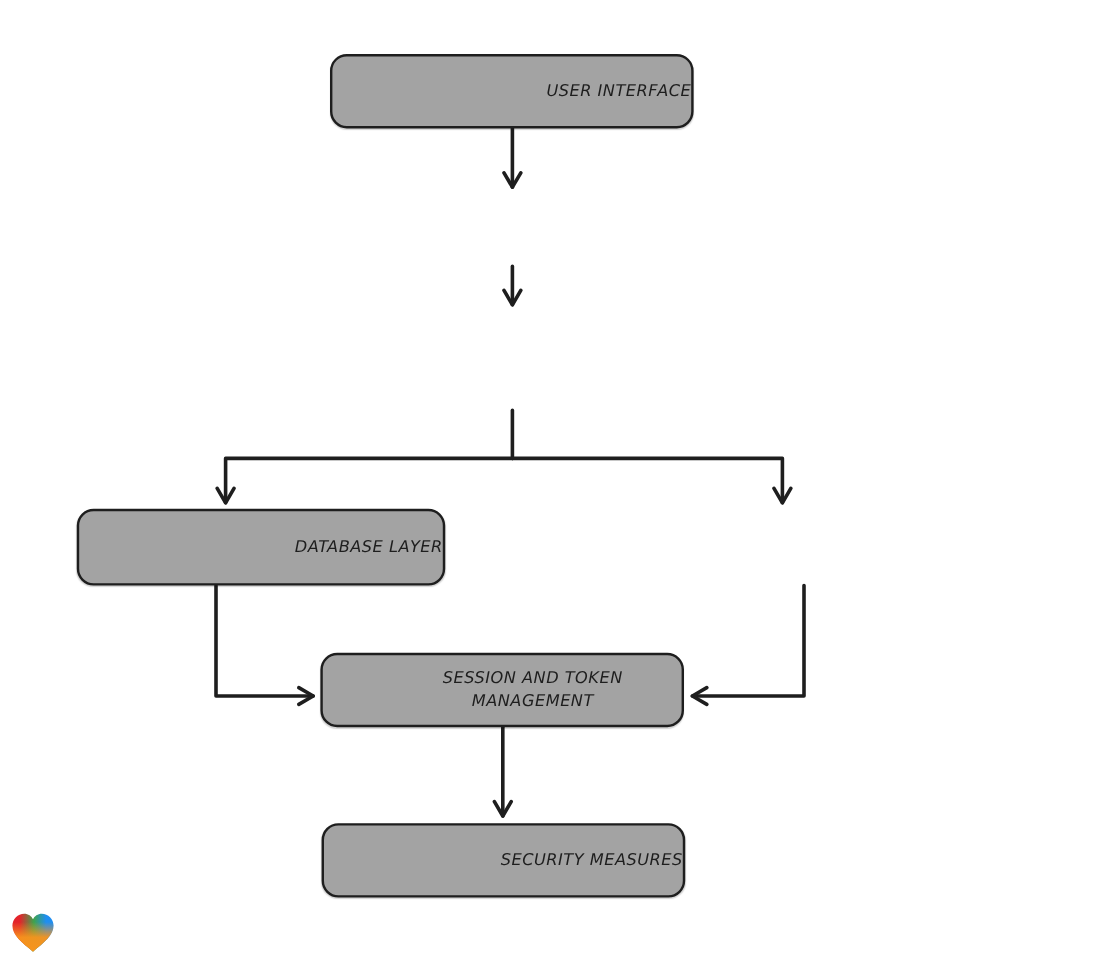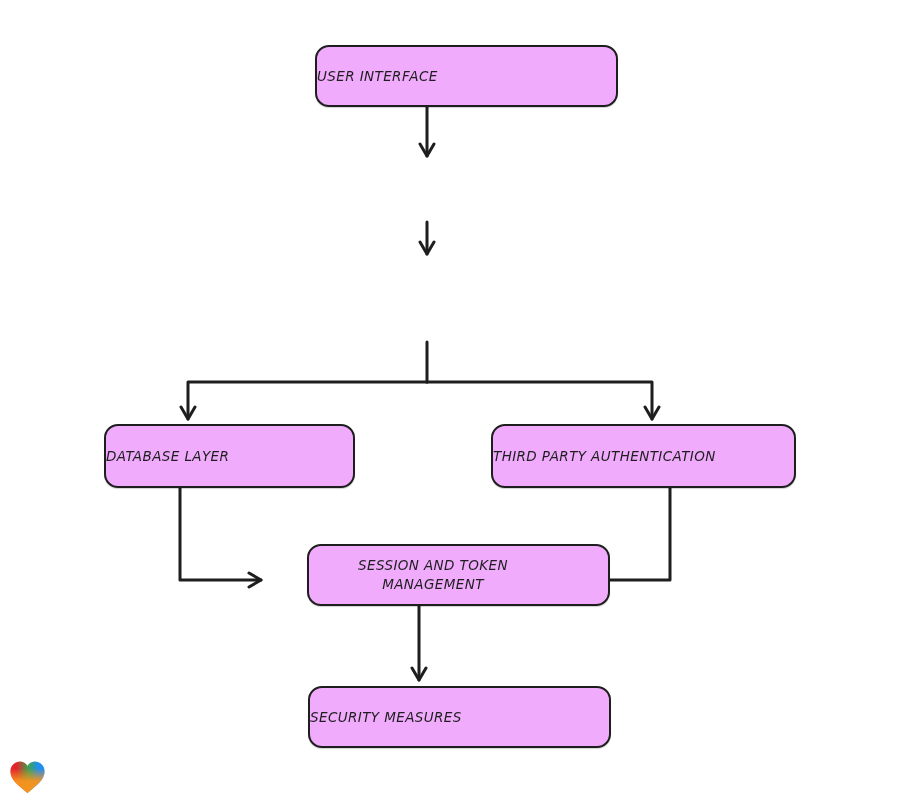--- a/index.html
+++ b/index.html
@@ -7,44 +7,43 @@
     position: relative;
     width: 911px;
     height: 810px;
     background: #ffffff;
     overflow: hidden;
     font-family: "DejaVu Sans", sans-serif;
   }
   .node {
     position: absolute;
     box-sizing: border-box;
-    background: #f0abfc;
+    background: #a3a3a3;
     border: 2.6px solid #1e1e1e;
     border-radius: 14px;
     display: flex;
     align-items: center;
-    justify-content: flex-start;
+    justify-content: flex-end;
     text-align: center;
     box-shadow: 0 1px 1px rgba(0,0,0,0.18);
-    margin-left: 40px;
   }
   .node .label {
     font-size: 13.5px;
     font-style: italic;
     letter-spacing: 0.4px;
     line-height: 19px;
     color: #1e1e1e;
     max-width: 248px;
     text-transform: uppercase;
   }
   
   #n-user        { left: 275px; top:  45px; width: 303px; height: 62px; }
   #n-frontend    { left: 275px; top: 160px; width: 303px; height: 62px; }
   #n-backend     { left: 275px; top: 258px; width: 303px; height: 84px; }
-  #n-database    { left:  64px; top: 424px; width: 251px; height: 64px; }
+  #n-database    { left:  64px; top: 424px; width: 307px; height: 64px; }
   #n-thirdparty  { left: 451px; top: 424px; width: 305px; height: 64px; }
   #n-session     { left: 267px; top: 544px; width: 303px; height: 62px; }
   #n-security    { left: 268px; top: 686px; width: 303px; height: 62px; }
 
   .edges-svg {
     position: absolute;
     left: 0; top: 0;
     width: 911px; height: 810px;
     pointer-events: none;
   }
@@ -88,23 +87,20 @@
   <div class="node" id="n-user">
     <span class="label">USER INTERFACE</span>
   </div>
 
 
 
   <div class="node" id="n-database">
     <span class="label">DATABASE LAYER</span>
   </div>
 
-  <div class="node" id="n-thirdparty">
-    <span class="label">THIRD PARTY AUTHENTICATION</span>
-  </div>
 
   <div class="node" id="n-session">
     <span class="label">SESSION AND TOKEN MANAGEMENT</span>
   </div>
 
   <div class="node" id="n-security">
     <span class="label">SECURITY MEASURES</span>
   </div>
 
   <svg class="logo-badge" viewBox="0 0 32 30" xmlns="http://www.w3.org/2000/svg">

